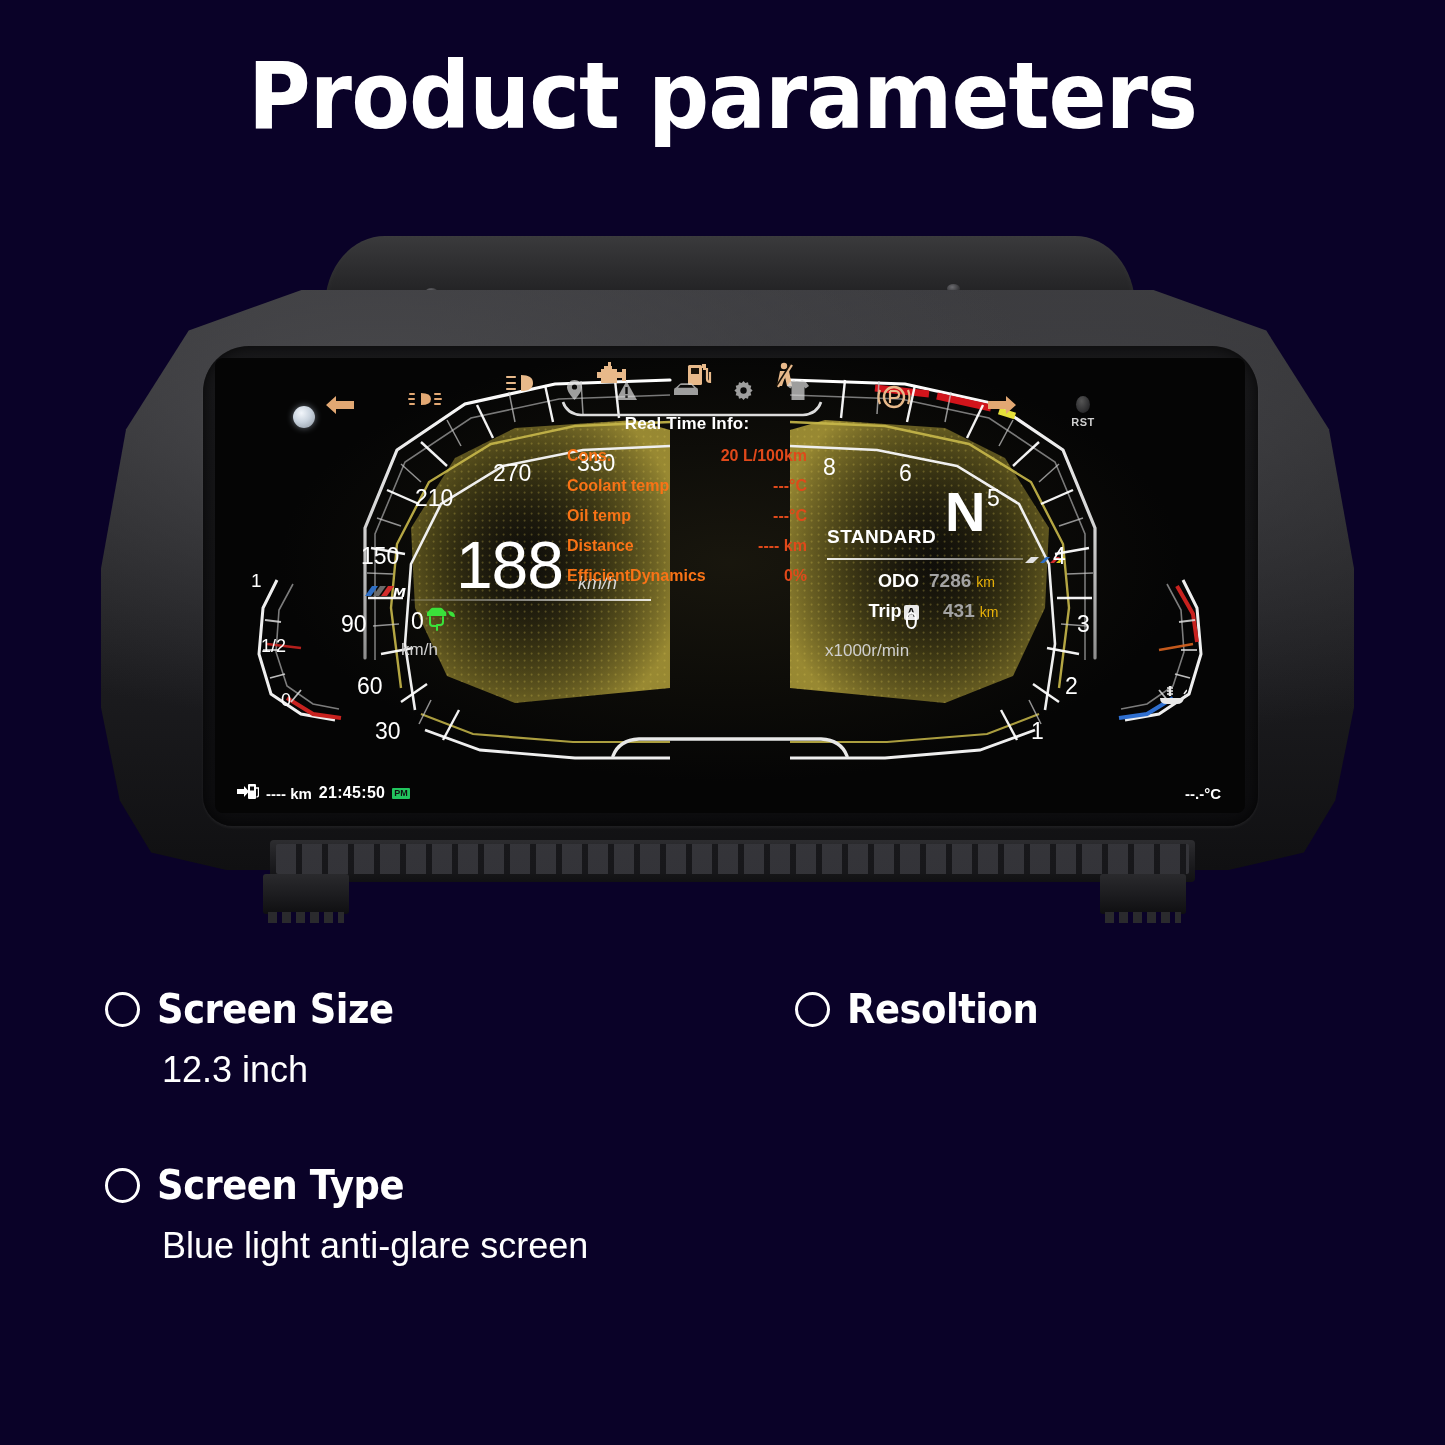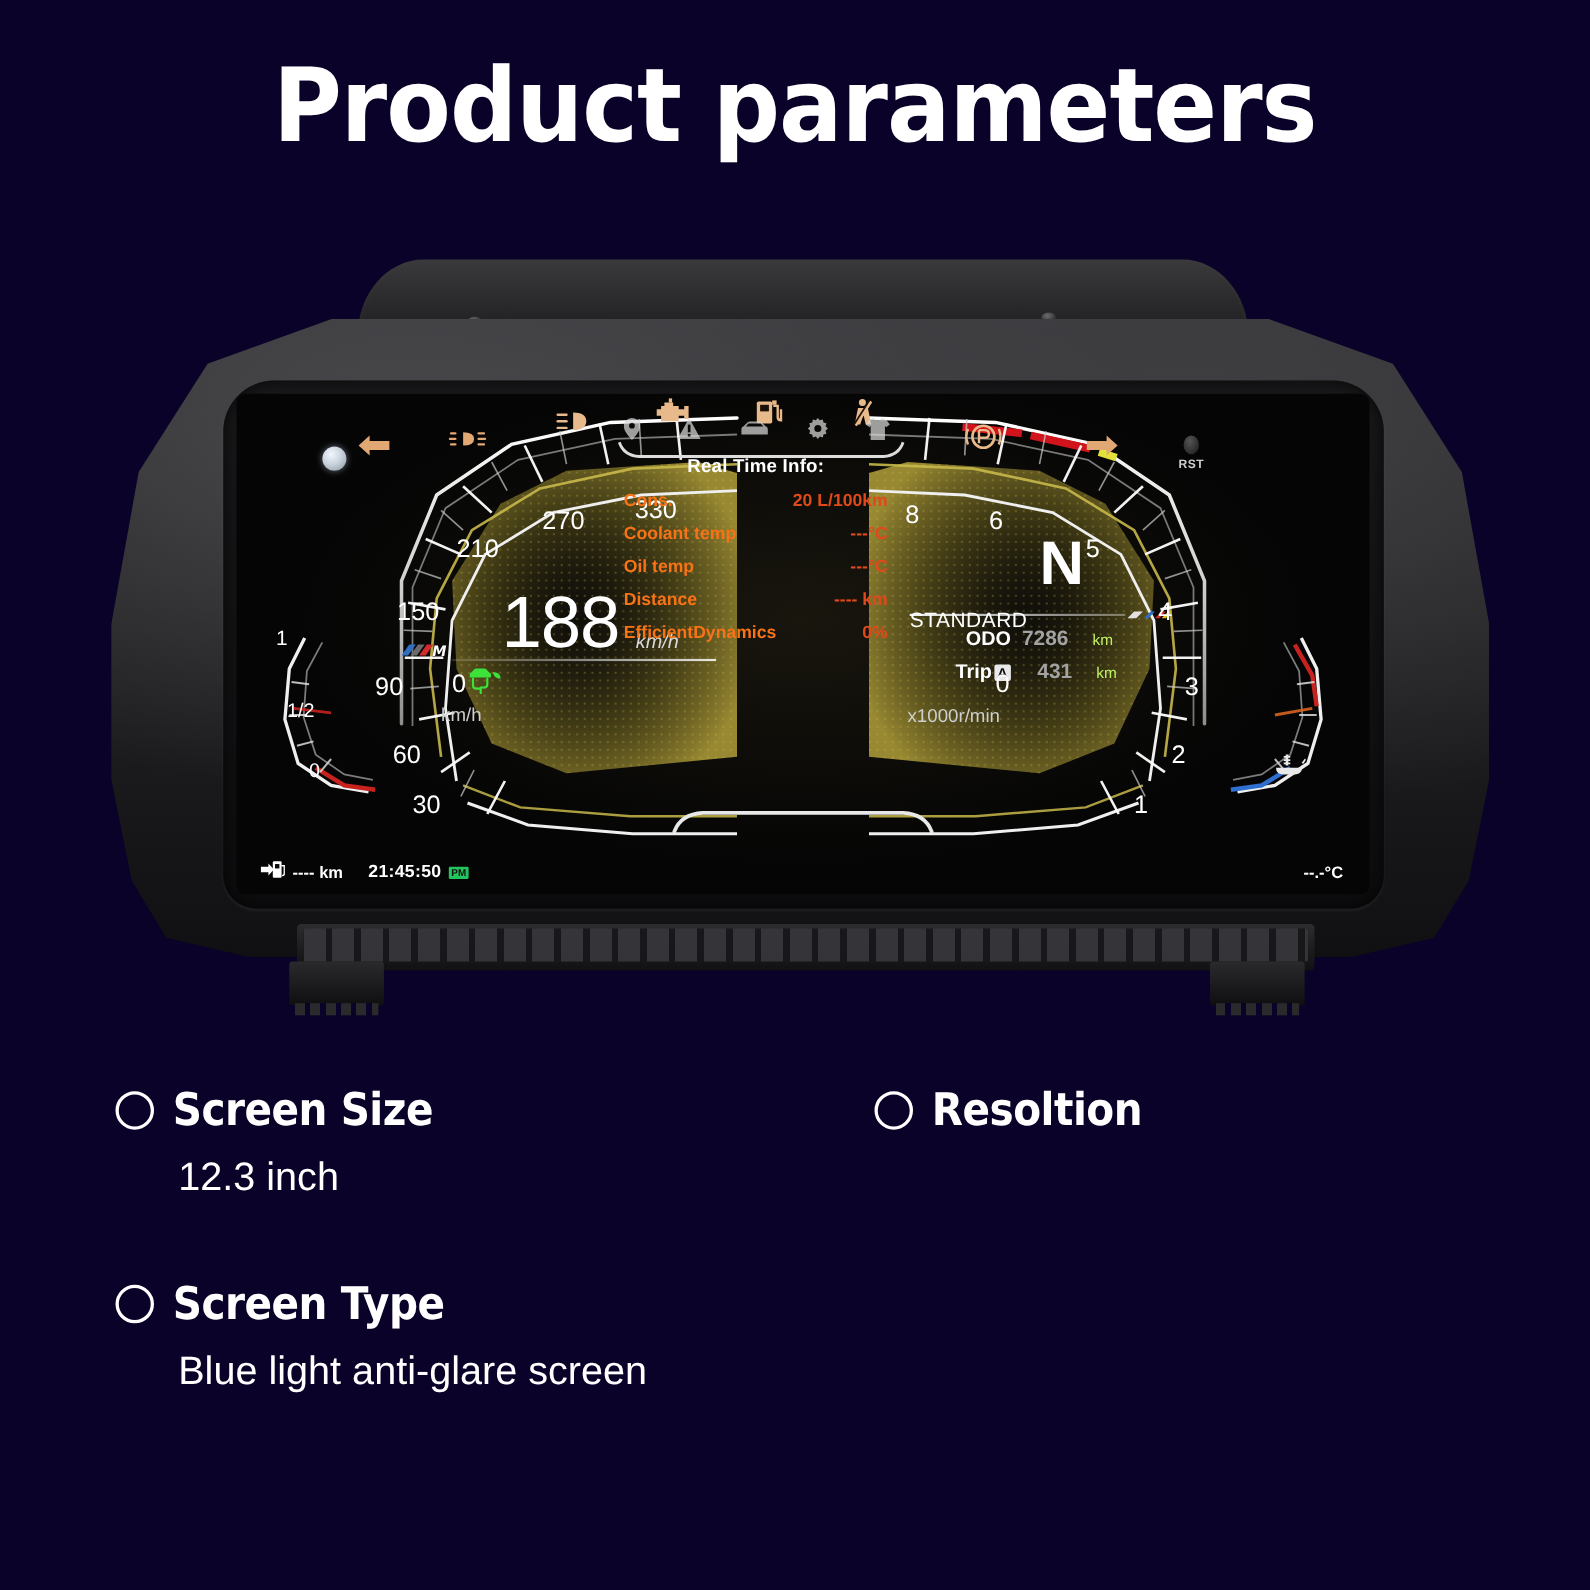--- a/index.html
+++ b/index.html
@@ -135,28 +135,28 @@
     display:flex;justify-content:space-between;align-items:center;
   }
   .menu-row .mi{opacity:.72;}
 
   
   .right-info{position:absolute;left:612px;top:150px;width:230px;}
   .gear-letter{
     position:absolute;left:118px;top:-24px;color:#fff;font-size:56px;
     font-weight:bold;line-height:1;
   }
-  .mode-label{position:absolute;left:0;top:18px;color:#fff;font-size:19px;font-weight:400;letter-spacing:.5px;margin-top:28px;}
+  .mode-label{position:absolute;left:0;top:18px;color:#fff;font-size:19px;font-weight:700;letter-spacing:.5px;}
   .ri-rule{position:absolute;left:0;top:50px;width:196px;height:2px;
     background:linear-gradient(90deg,rgba(255,255,255,.92),rgba(255,255,255,.35));}
   .ri-m{position:absolute;left:198px;top:44px;width:40px;height:12px;}
   .ri-row{position:absolute;left:0;width:205px;display:flex;align-items:baseline;}
   .ri-key{width:92px;color:#fff;font-size:18px;font-weight:bold;text-align:right;padding-right:10px;}
   .ri-num{color:#a3a3a3;font-size:19px;font-weight:bold;}
-  .ri-unit{color:#bef264;font-size:14px;margin-left:22px;}
+  .ri-unit{color:#eab308;font-size:14px;margin-left:5px;}
   .trip-badge{
     display:inline-block;background:#e9e9e9;color:#111;font-size:13px;font-weight:bold;
     padding:0px 3px;border-radius:2px;margin-left:2px;line-height:15px;vertical-align:1px;
   }
 
   
   .rpm-unit{position:absolute;left:610px;top:283px;color:#cfcfcf;font-size:17px;}
   .rpm-zero{position:absolute;left:690px;top:250px;color:#fff;font-size:23px;}
 
   
@@ -572,21 +572,21 @@
         <div class="sb-left">
           <span>
             <svg width="22" height="17" viewBox="0 0 22 17">
               <path d="M0 6 L7 6 L7 3 L12 8.5 L7 14 L7 11 L0 11 Z" fill="#ffffff"></path>
               <rect x="11" y="1" width="8" height="15" rx="1" fill="#ffffff"></rect>
               <rect x="13" y="3.5" width="4" height="4" fill="#0a0a0a"></rect>
               <path d="M19 5 L21.5 5 L21.5 12 Q21.5 14 19.5 14" fill="none" stroke="#ffffff" stroke-width="1.4"></path>
             </svg>
           </span>
           <span class="sb-range">---- km</span>
-          <span class="sb-time" style="margin-left:16px;">21:45:50</span>
+          <span class="sb-time" style="">21:45:50</span>
           <span class="sb-ampm">PM</span>
         </div>
         <div class="sb-temp">--.-°C</div>
       </div>
     </div>
   </div>
 
   <div class="connector">
     <div class="conn-ribs"></div>
   </div>

